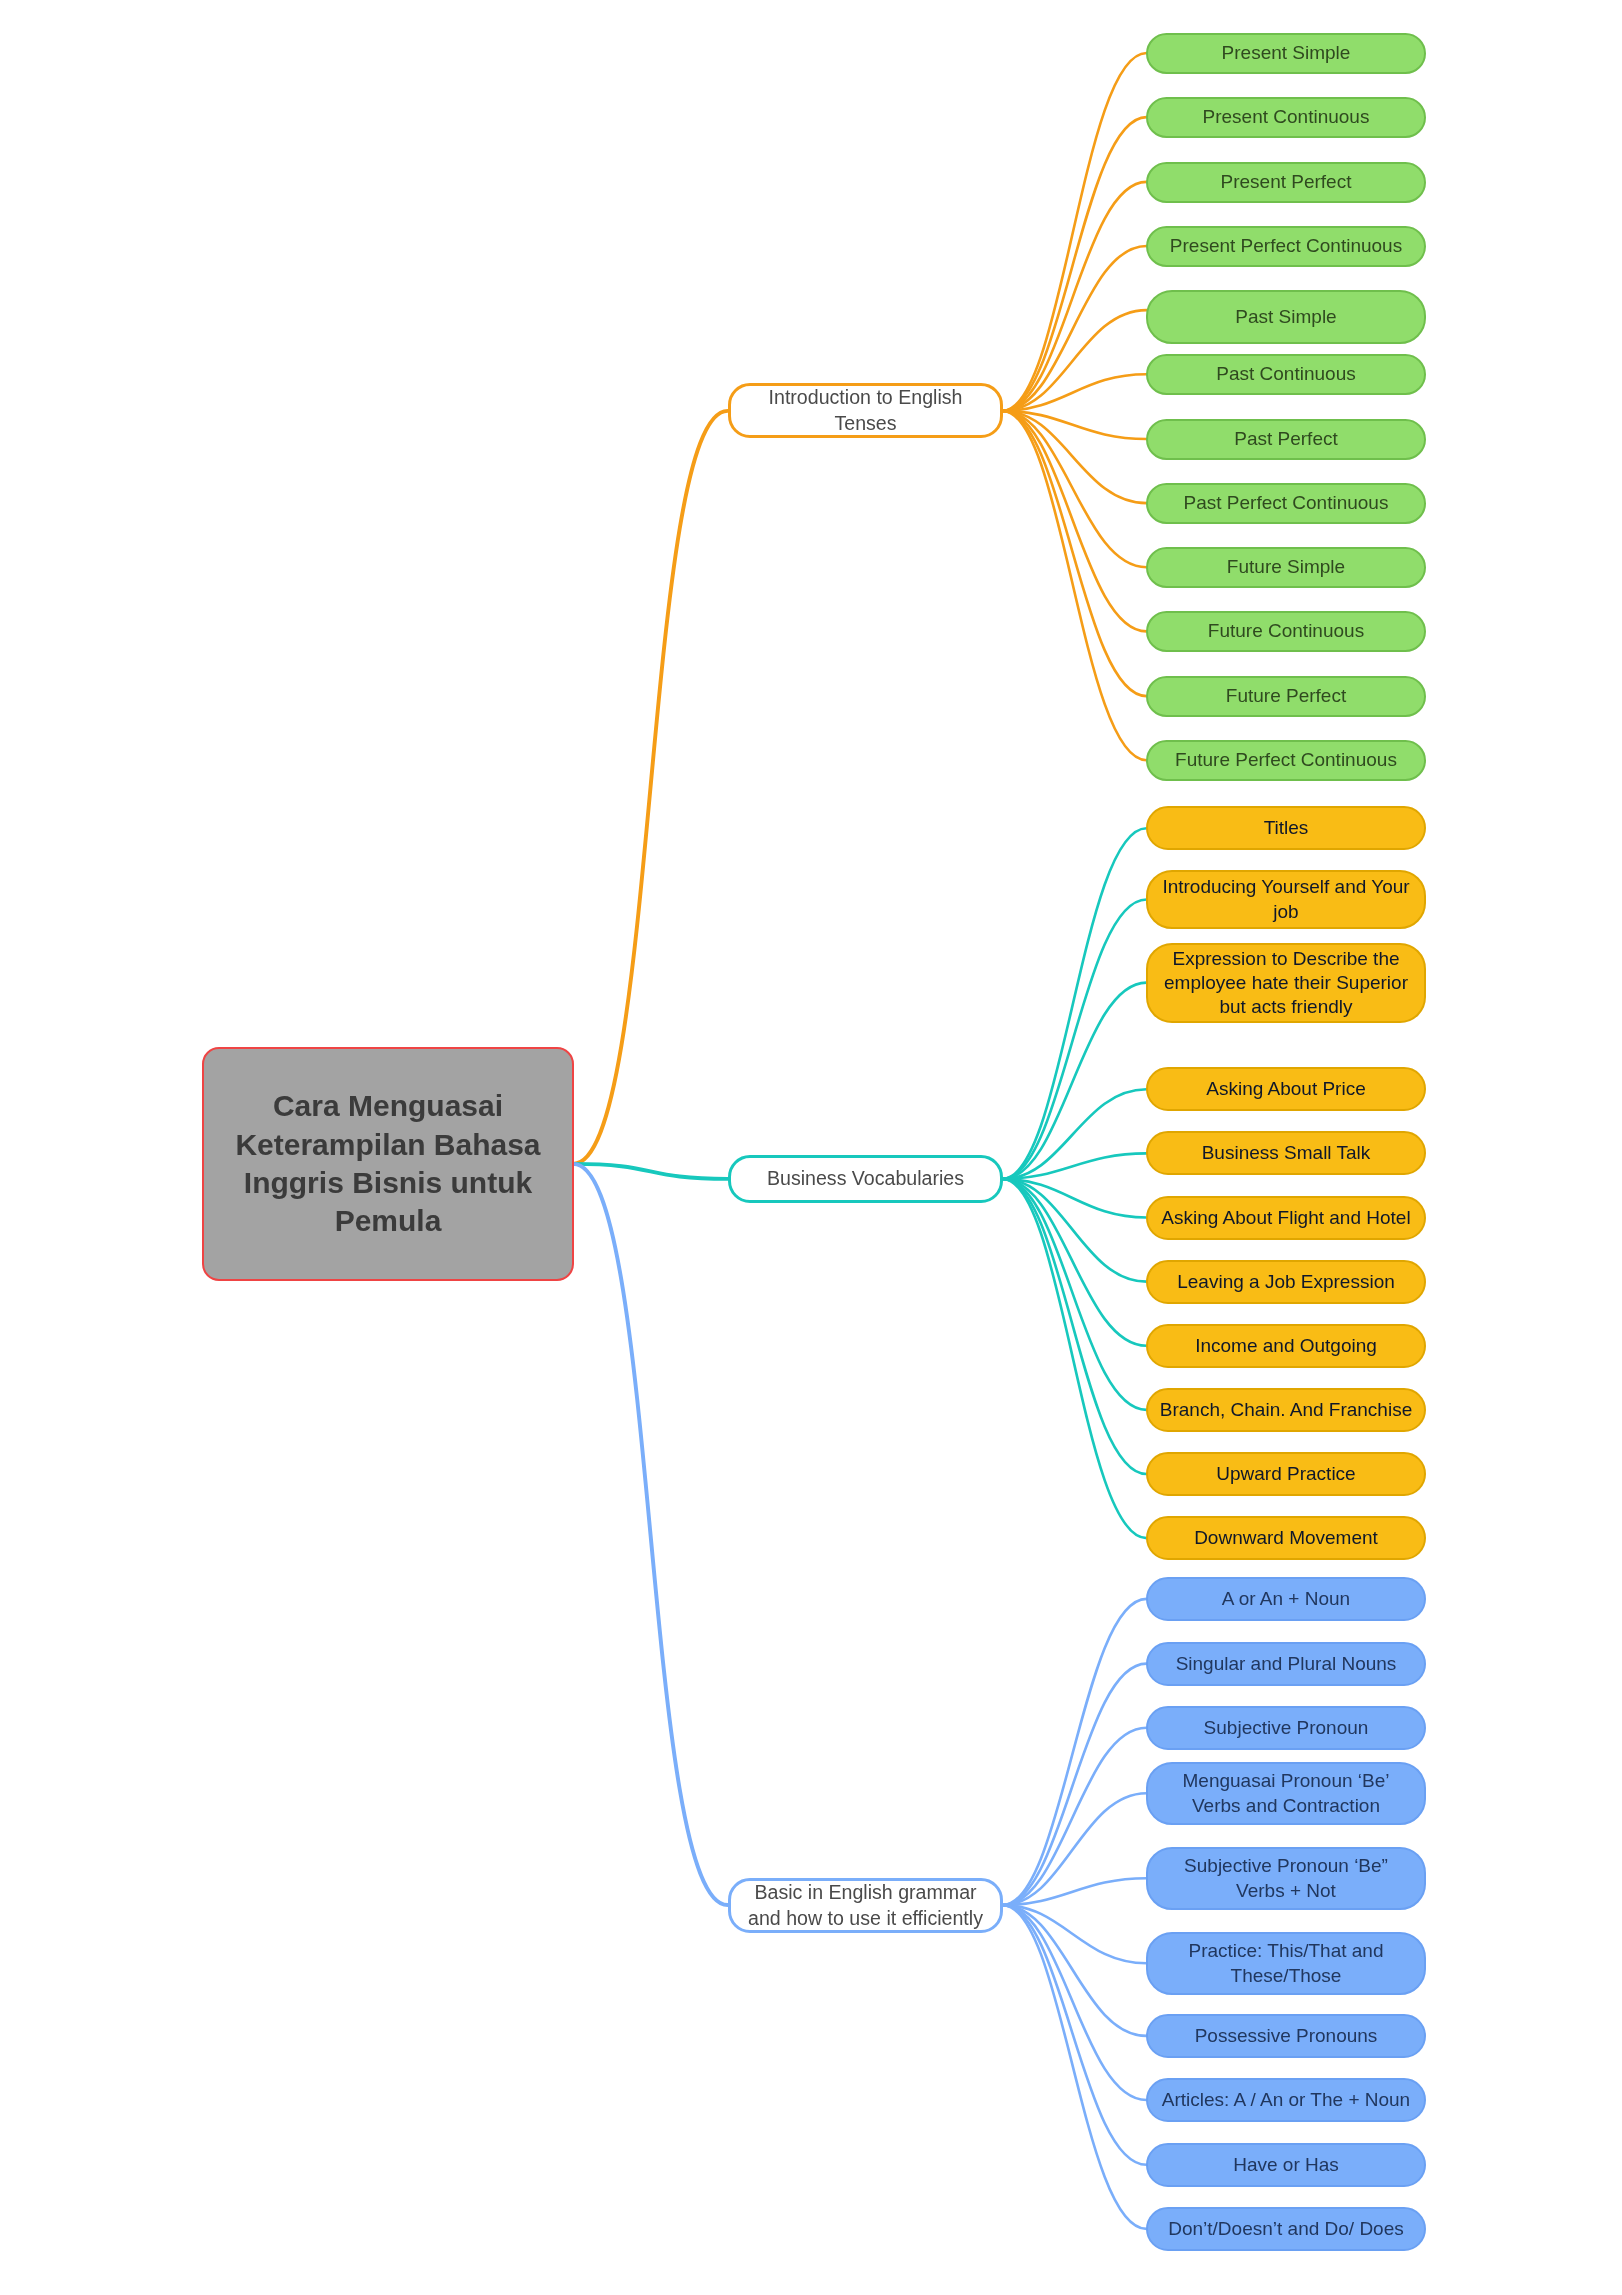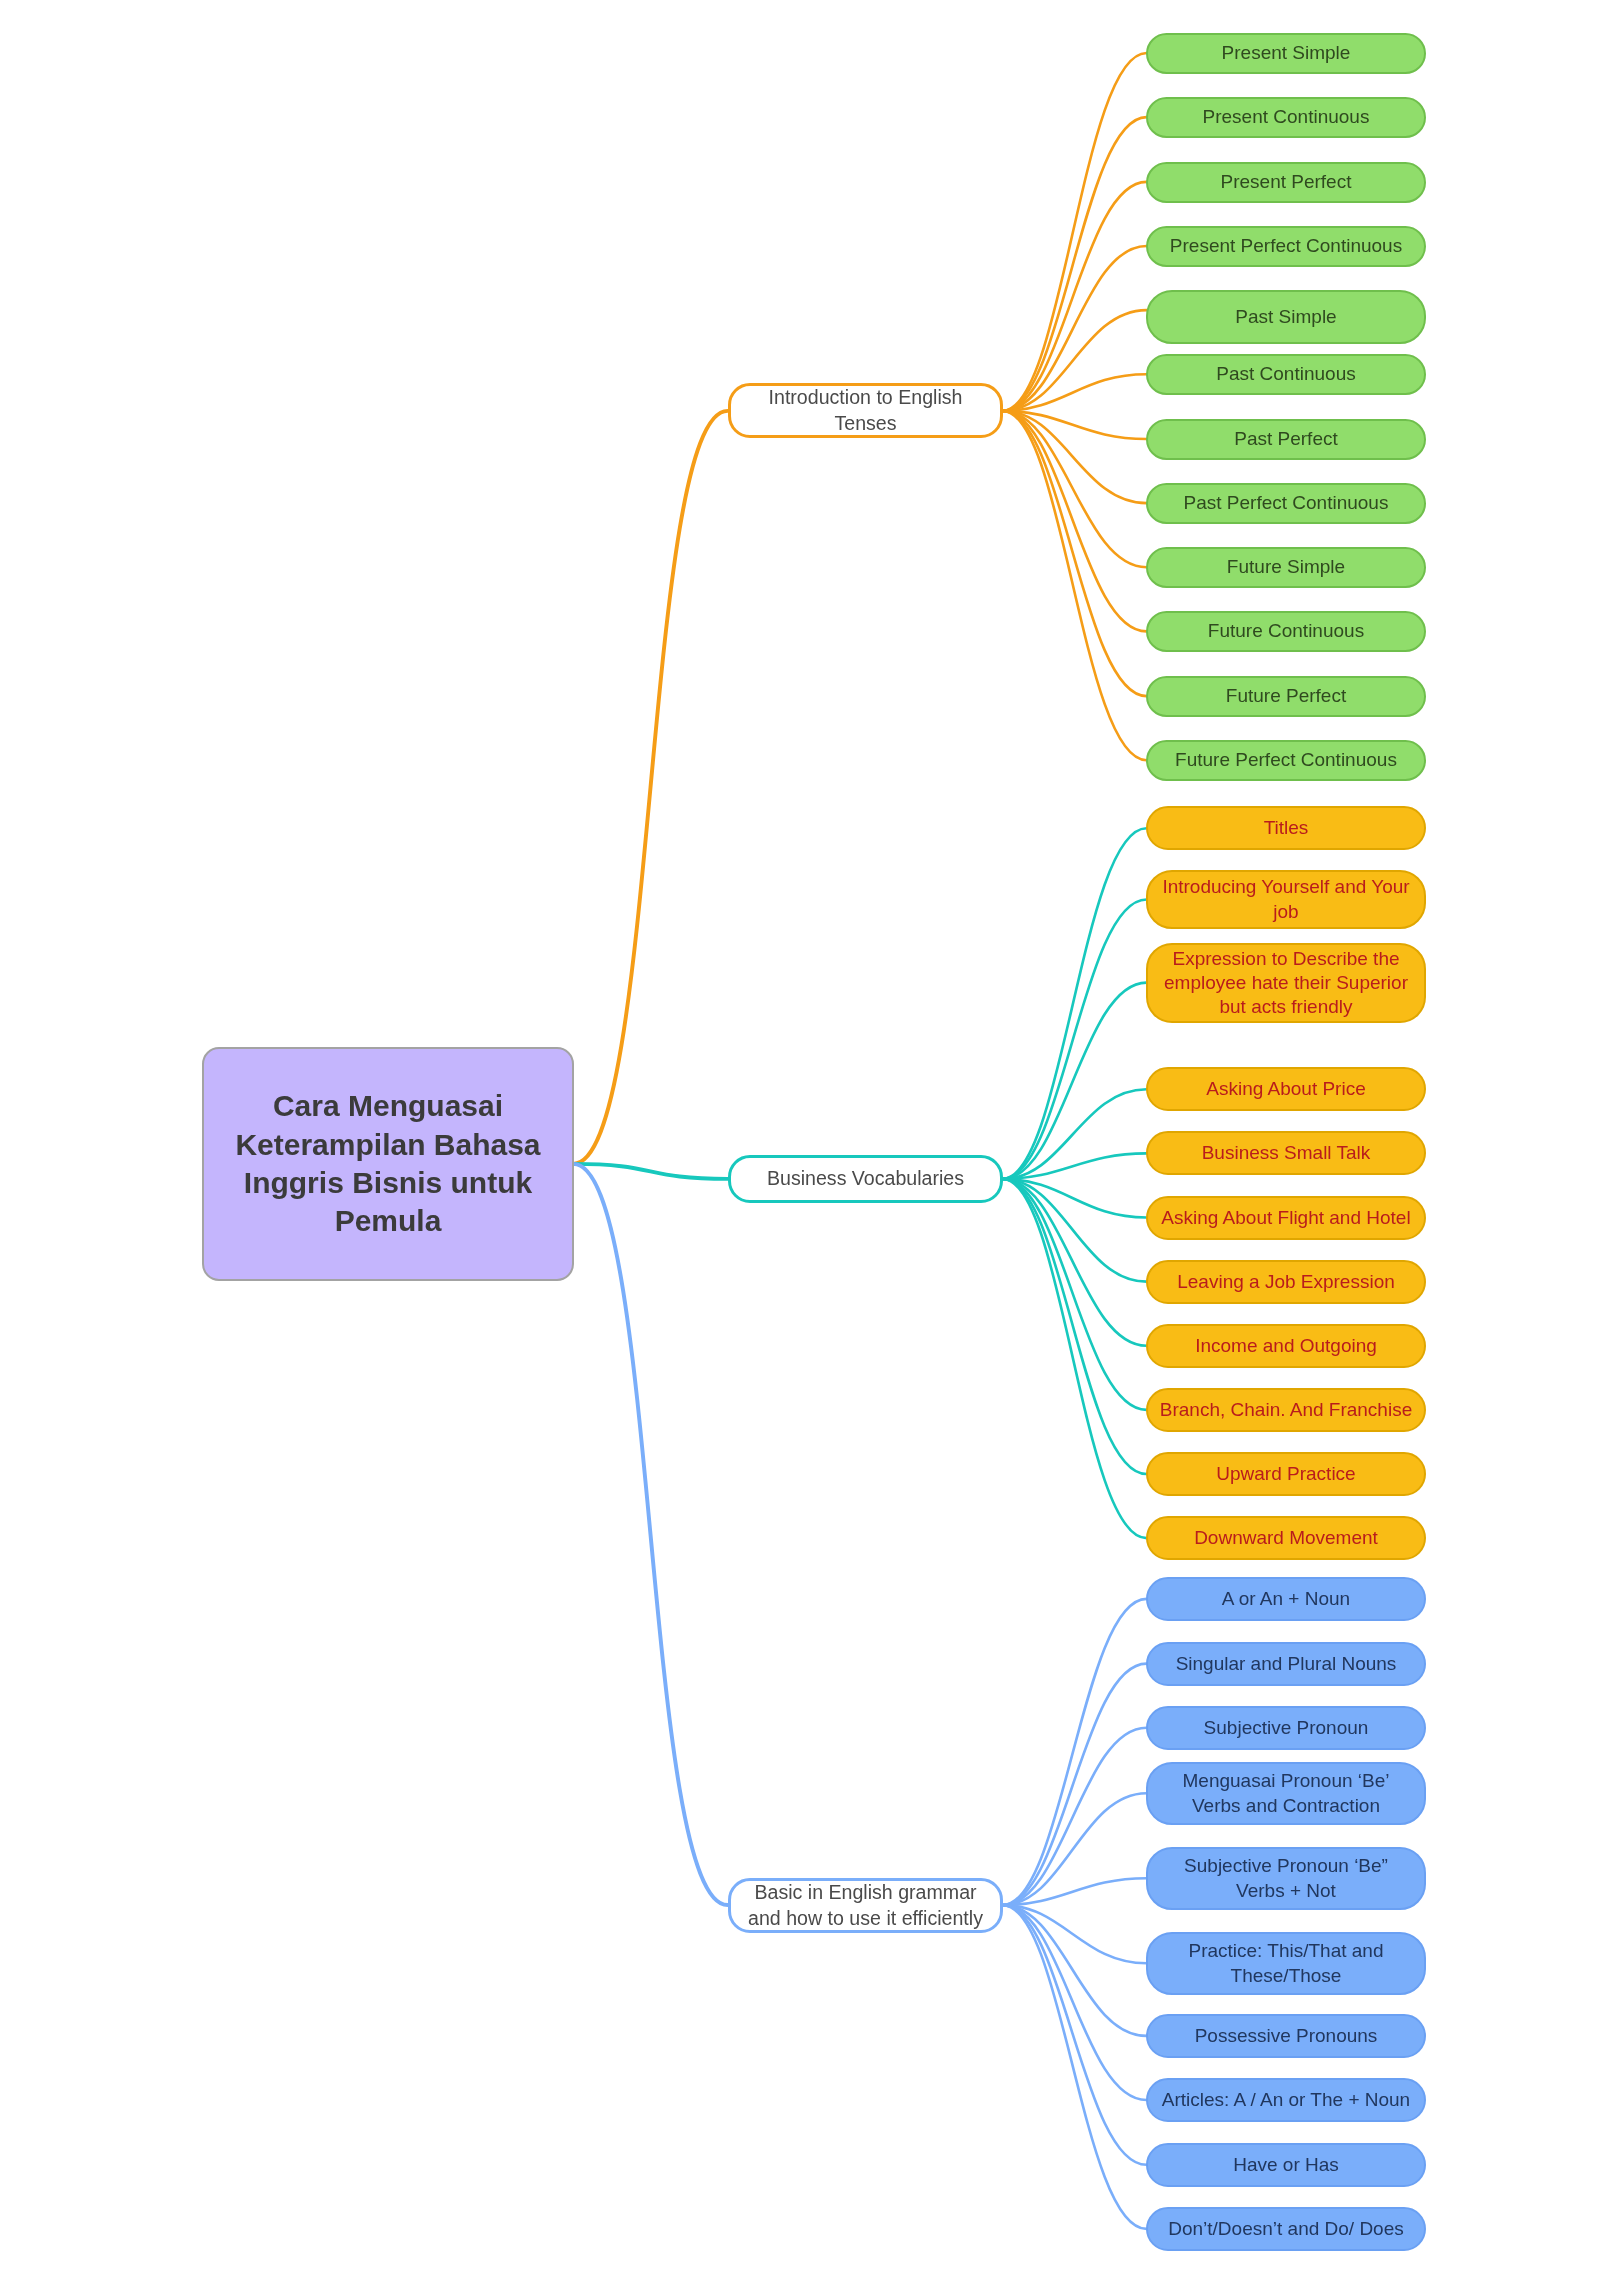--- a/index.html
+++ b/index.html
@@ -2,31 +2,31 @@
 <html style="font-size:10.5px"><head>
 <meta charset="utf-8">
 <style>
   html,body{margin:0;padding:0;background:#ffffff;}
   body{font-family:"Liberation Sans",sans-serif;}
   #stage{position:relative;width:1623px;height:2295px;background:#fff;overflow:hidden;}
   #wires{position:absolute;left:0;top:0;width:1623px;height:2295px;}
   .node{position:absolute;box-sizing:border-box;display:flex;align-items:center;justify-content:center;text-align:center;}
   .node span{display:block;width:100%;padding:0 11.8px;box-sizing:border-box;line-height:1.28;}
 
-  .root{border:2px solid #a3a3a3;border-radius:17px;background:#c4b5fd;
+  .root{border:2px solid #ef4444;border-radius:17px;background:#a3a3a3;
         color:#3b3b3b;font-weight:bold;font-size:30px;line-height:1.04;}
   .root span{padding:0 14.4px;}
 
   .branch{border-radius:22px;background:#fff;border:3.3px solid #f59d17;color:#4a4a4a;font-size:19.6px;}
   .branch.b-teal{border-color:#17c8bd;}
   .branch.b-blue{border-color:#7aaefa;}
 
   .leaf{border-radius:26px;font-size:19px;}
   .leaf.green{background:#90dd6b;border:2px solid #6fbf4c;color:#2f4a1f;}
-  .leaf.amber{background:#f9bc15;border:2px solid #e0a600;color:#b91c1c;}
+  .leaf.amber{background:#f9bc15;border:2px solid #e0a600;color:#0f172a;}
   .leaf.blue{background:#7aaefa;border:2px solid #6aa0f3;color:#21375e;}
 </style>
 </head>
 <body>
 
 <div id="stage">
   <svg id="wires" viewBox="0 0 2480 3508" preserveAspectRatio="none">
       <path d="M 876 1779 C 1005.8 1779, 982.2 628, 1112 628" fill="none" stroke="#f59d17" stroke-width="6" stroke-linecap="round"></path>
       <path d="M 1532 628 C 1624.4 628, 1653 81, 1752 81" fill="none" stroke="#f59d17" stroke-width="4" stroke-linecap="round"></path>
       <path d="M 1532 628 C 1624.4 628, 1653 179, 1752 179" fill="none" stroke="#f59d17" stroke-width="4" stroke-linecap="round"></path>

